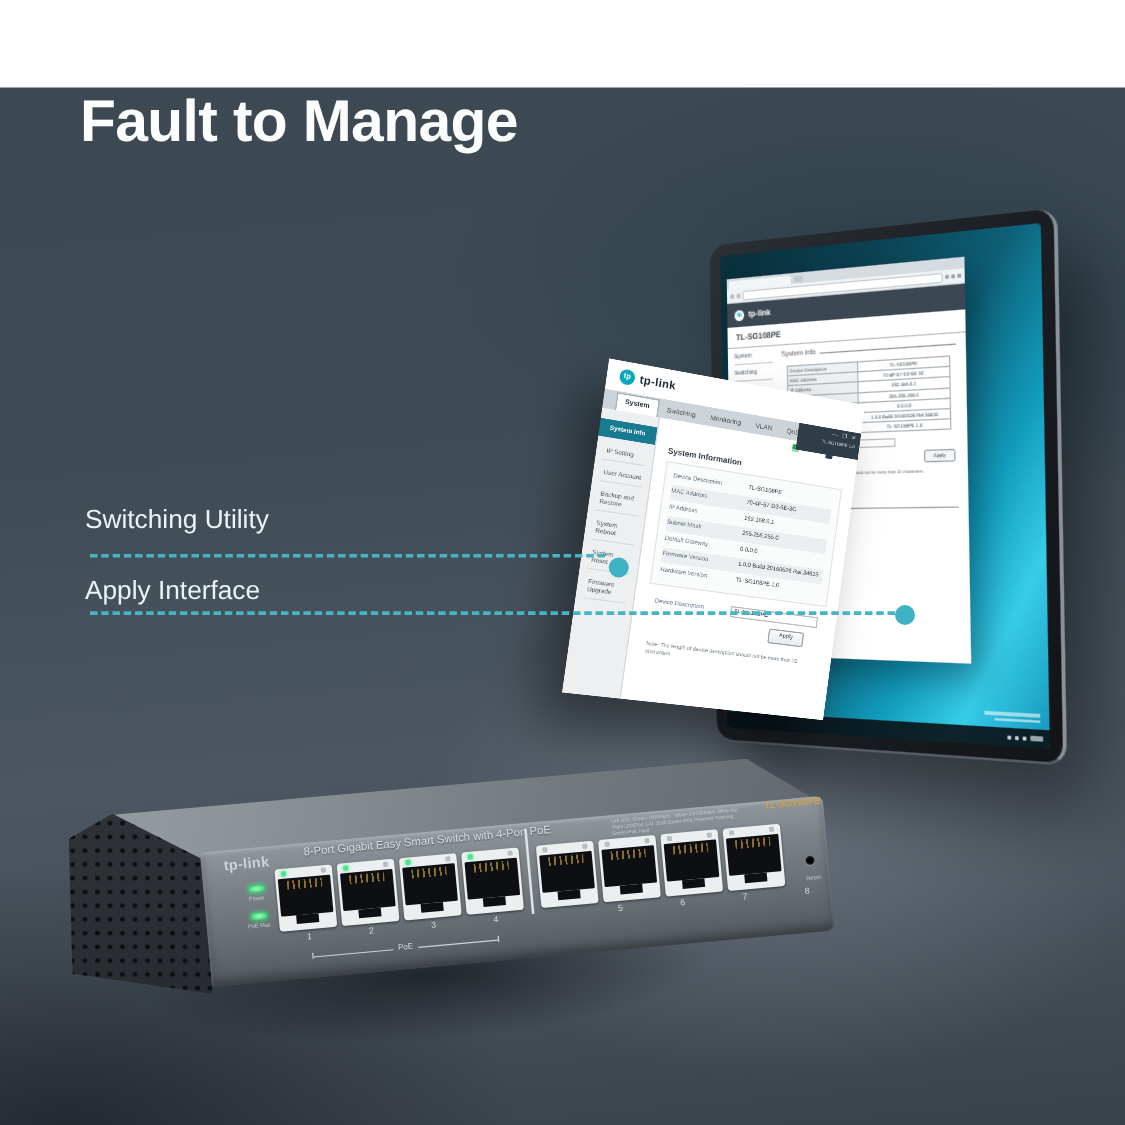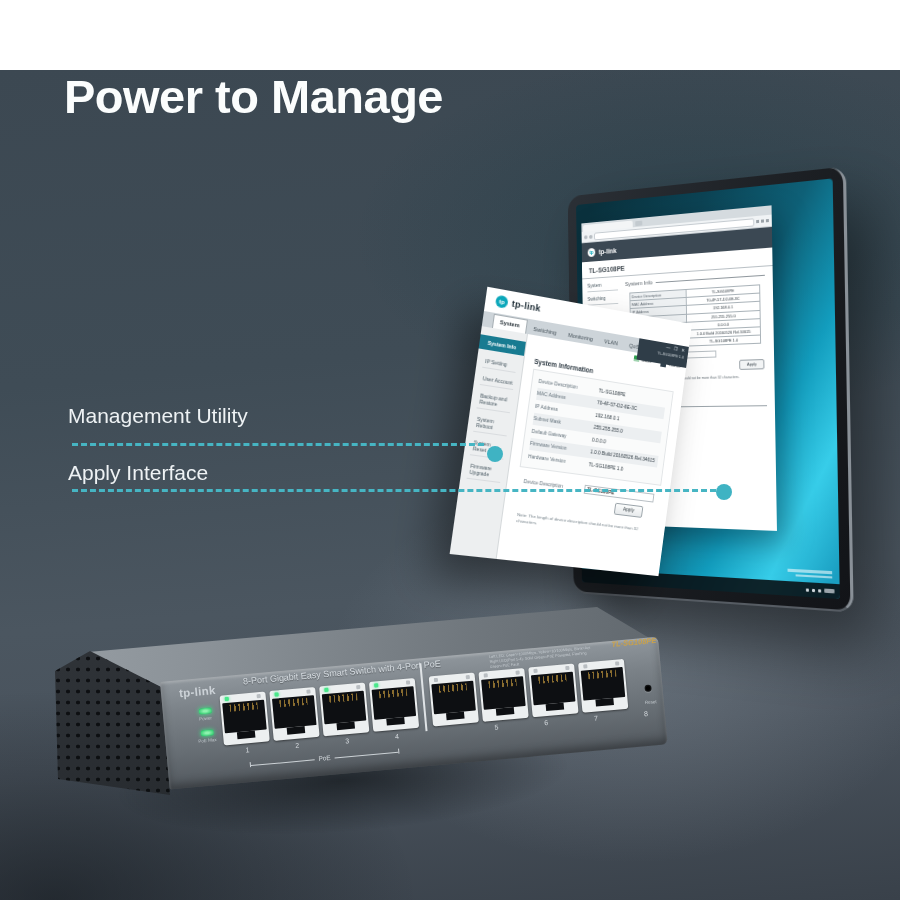--- a/index.html
+++ b/index.html
@@ -184,21 +184,21 @@
     background:radial-gradient(#000 35%,#2b2f33 90%);box-shadow:0 1px 1px rgba(255,255,255,.2);}
   .reset-label{position:absolute;left:474px;top:62px;width:26px;text-align:center;font-size:4.5px;color:#c3c9ce;}
 </style>
 </head>
 <body>
 
 <div class="bg">
   <div class="glow"></div>
 </div>
 
-<h1 class="page-title">Power to Manage</h1>
+<h1 class="page-title">Fault to Manage</h1>
 
 <div class="tablet">
   <div class="tablet-frame">
     <div class="tablet-screen">
 
       <div class="browser">
         <div class="b-tabbar">
           <div class="b-tab"></div>
           <div class="b-newtab"></div>
         </div>
@@ -365,21 +365,21 @@
       <div class="u-form">
         <label>Device Description</label>
         <input class="u-input" value="TL-SG108PE" style="">
       </div>
       <div class="u-apply">Apply</div>
       <div class="u-note">Note: The length of device description should not be more than 32 characters.</div>
     </div>
   </div>
 </div>
 
-<div class="callout-label lbl-mgmt">Management Utility</div>
+<div class="callout-label lbl-mgmt">Switching Utility</div>
 <div class="dash-line line-mgmt"></div>
 <div class="conn-dot dot-mgmt"></div>
 
 <div class="callout-label lbl-ui">Apply Interface</div>
 <div class="dash-line line-ui"></div>
 <div class="conn-dot dot-ui"></div>
 
 <div class="sw-shadow"></div>
 <div class="sw-top"></div>
 <div class="sw-left"></div>

